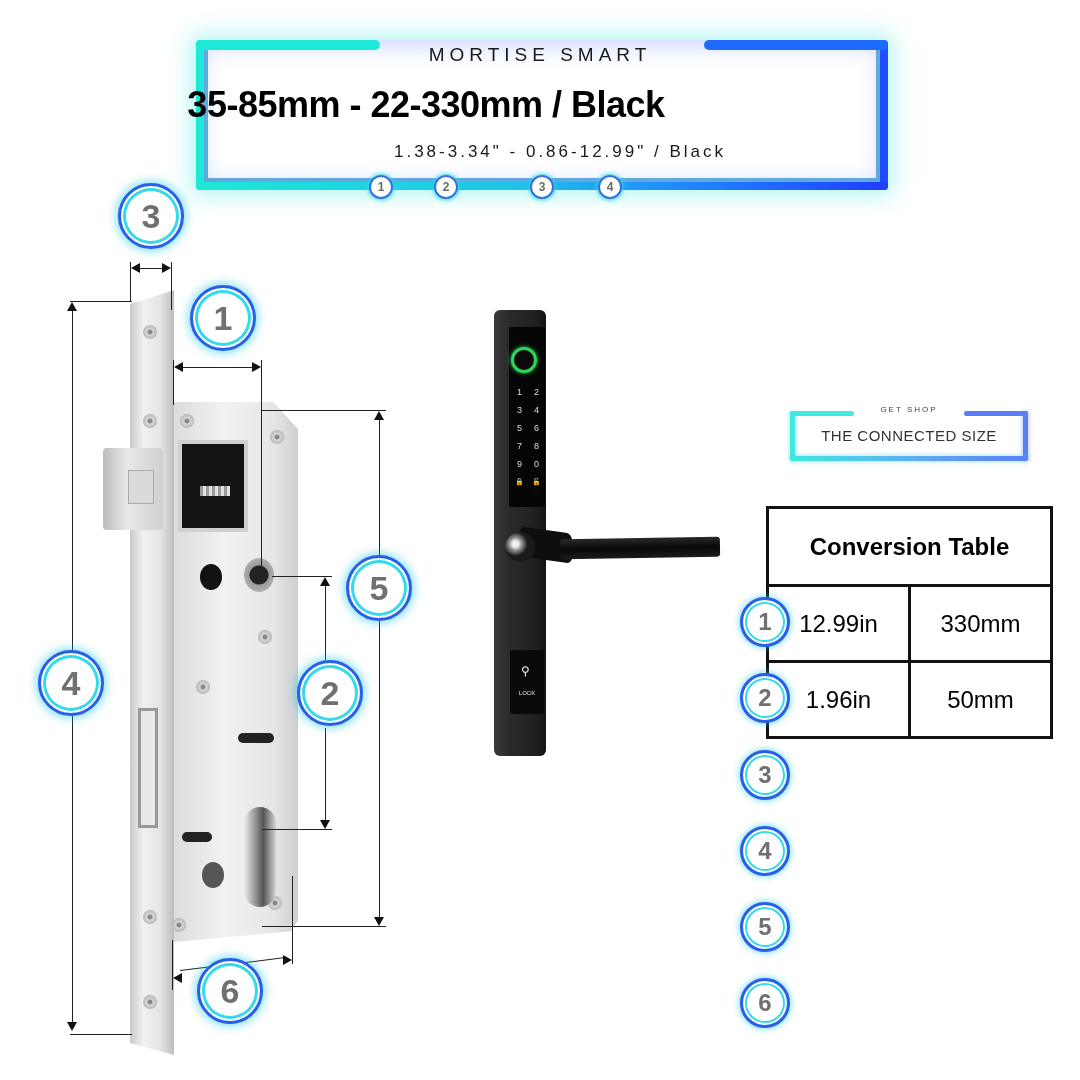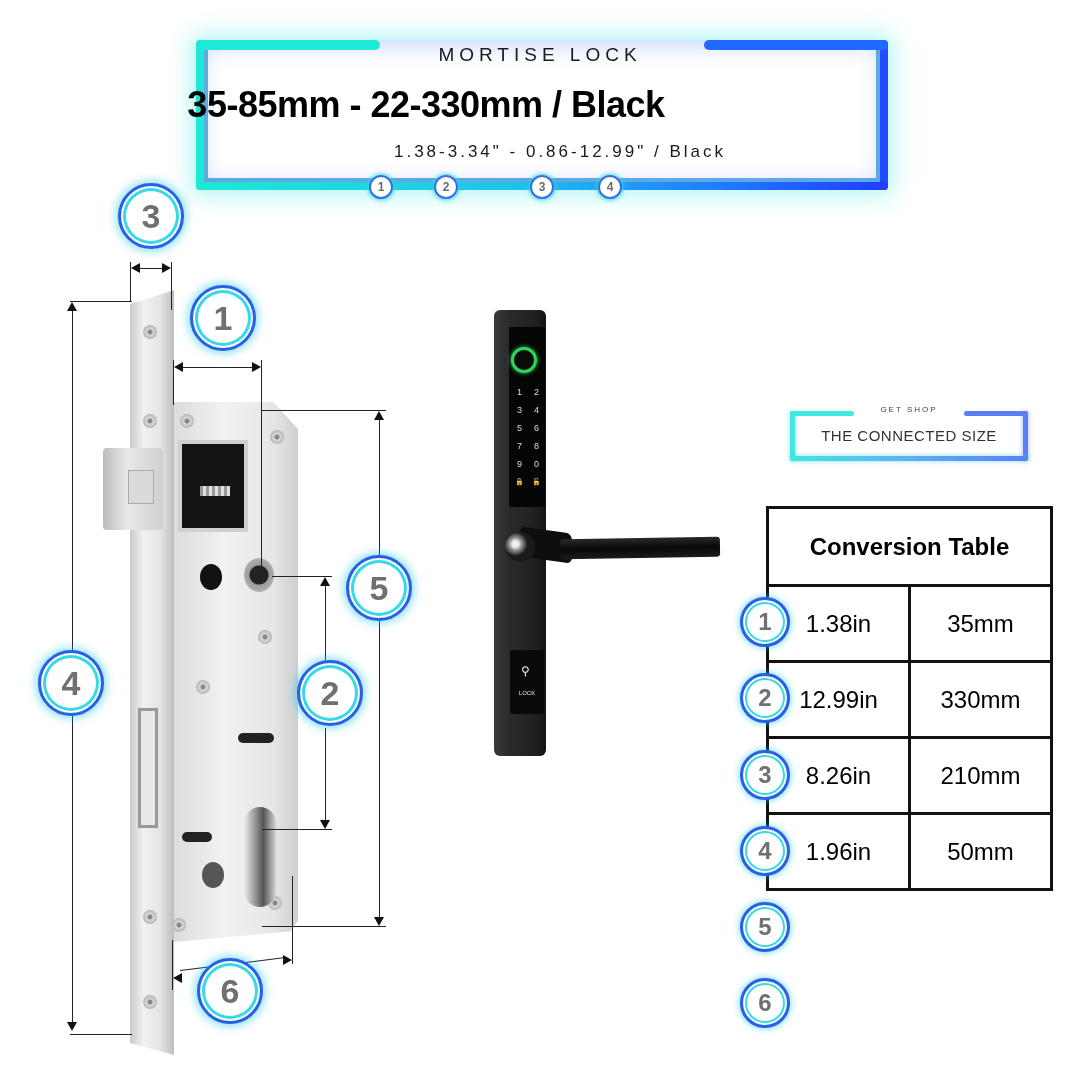--- a/index.html
+++ b/index.html
@@ -119,21 +119,21 @@
   <div class="hdr-glow"></div>
   <div class="hdr-inner-line l"></div>
   <div class="hdr-inner-line r"></div>
   <div class="hdr-inner-line b"></div>
   <div class="hdr-line left"></div>
   <div class="hdr-line right"></div>
   <div class="hdr-line bottom"></div>
   <div class="hdr-line top-left"></div>
   <div class="hdr-line top-right"></div>
 </div>
-<div class="hdr-label">MORTISE LOCK</div>
+<div class="hdr-label">MORTISE SMART</div>
 <div class="hdr-title">35-85mm - 22-330mm / Black</div>
 <div class="hdr-sub">1.38-3.34" - 0.86-12.99" / Black</div>
 
 <div class="hdr-badges">
   <div class="mini-badge" style="left:369px">1</div>
   <div class="mini-badge" style="left:434px">2</div>
   <div class="mini-badge" style="left:530px">3</div>
   <div class="mini-badge" style="left:598px">4</div>
 </div>
 
@@ -247,30 +247,22 @@
 <div class="brand-name">THE CONNECTED SIZE</div>
 
 <table class="conv">
   <thead>
     <tr>
         <th colspan="2">Conversion Table</th>
       </tr>
   </thead>
   <tbody>
     <tr>
-      <td class="in">1.38in</td>
-      <td>35mm</td>
-    </tr>
-    <tr>
       <td class="in">12.99in</td>
       <td>330mm</td>
-    </tr>
-    <tr>
-      <td class="in">8.26in</td>
-      <td>210mm</td>
     </tr>
     <tr>
       <td class="in">1.96in</td>
       <td>50mm</td>
     </tr>
   </tbody>
 </table>
 
 <div class="conv-badges">
   <div class="badge sm" style="left:740px;top:597px">1</div>

